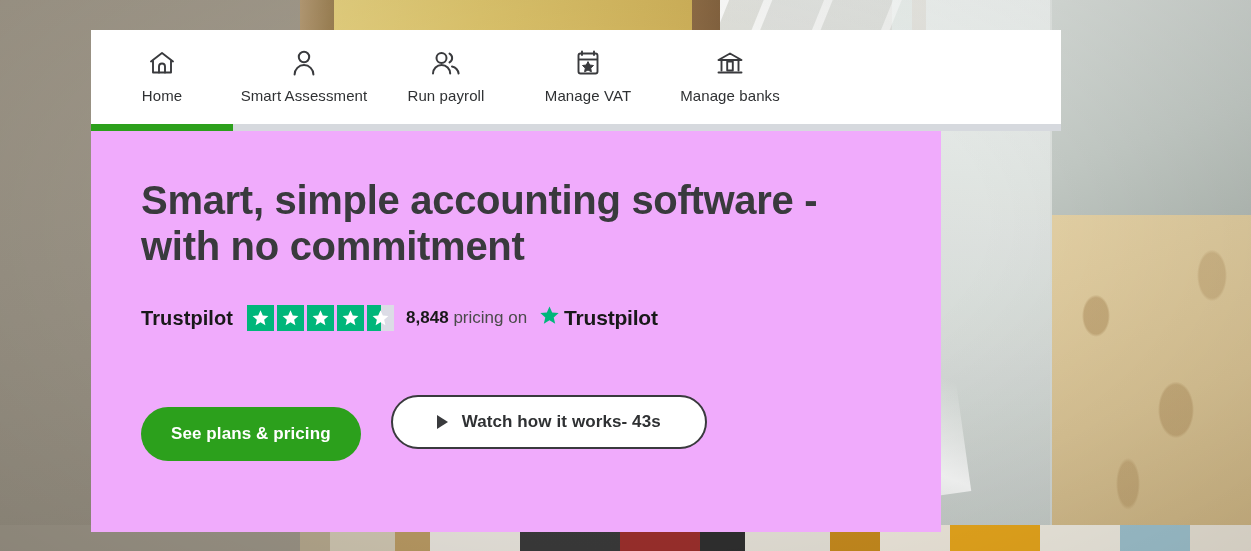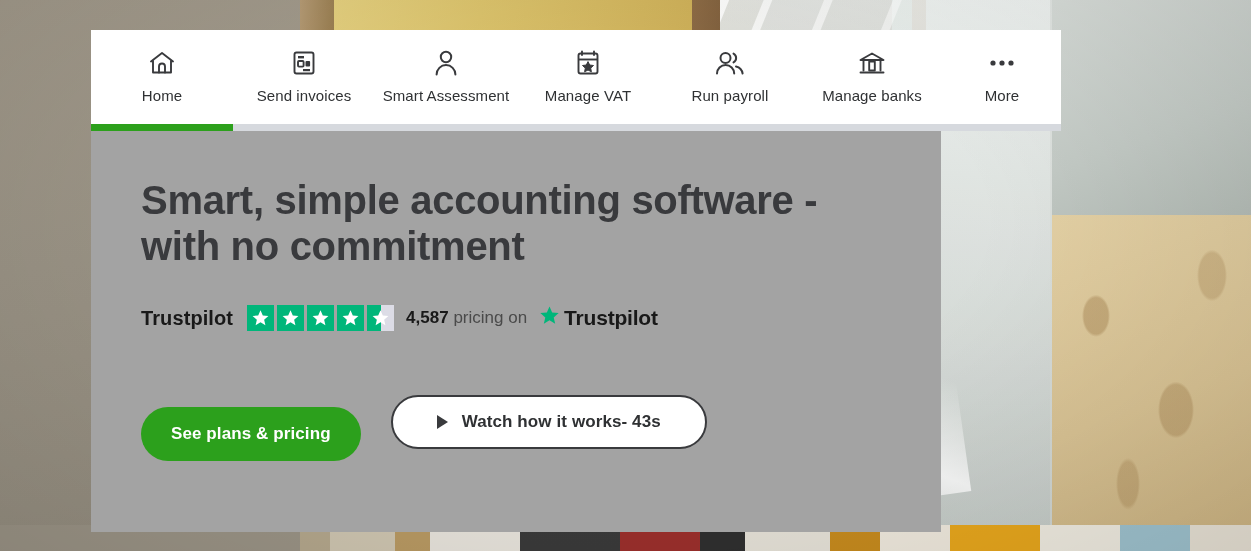--- a/index.html
+++ b/index.html
@@ -222,21 +222,21 @@
     height: 100%;
     width: 142px;
     background: #2ca01c;
   }
 
   
   .content-panel {
     position: absolute;
     left: 91px; top: 131px;
     width: 850px; height: 401px;
-    background: #a3a3a3;
+    background: #f0abfc;
   }
   .hero-inner {
     padding: 46px 0 0 50px;
   }
   .hero-title {
     margin: 0;
     width: 760px;
     font-size: 40px;
     line-height: 46px;
     font-weight: 700;
@@ -389,91 +389,69 @@
         <span class="nav-icon">
           <svg width="28" height="26" viewBox="0 0 28 26" fill="none" stroke="#393a3d" stroke-width="1.9" stroke-linejoin="round" stroke-linecap="round">
             <path d="M3 11.5 L14 3 L25 11.5"></path>
             <path d="M5 11 V22.5 H23 V11"></path>
             <path d="M11 22.5 V16.5 a3 3 0 0 1 6 0 V22.5"></path>
           </svg>
         </span>
         <span class="nav-label">Home</span>
       </div>
 
-      <div class="nav-item w-invoices">
-        <span class="nav-icon">
-          <svg width="26" height="26" viewBox="0 0 26 26" fill="none" stroke="#393a3d" stroke-width="1.9" stroke-linejoin="round">
-            <rect x="3.5" y="2.5" width="19" height="21" rx="2"></rect>
-            <rect x="7" y="6" width="6" height="2.4" fill="#393a3d" stroke="none"></rect>
-            <rect x="7" y="11" width="5.6" height="5.6" rx="1"></rect>
-            <rect x="14.5" y="11" width="4.6" height="5.6" rx="1" fill="#393a3d" stroke="none"></rect>
-            <rect x="12" y="19" width="7" height="2.2" fill="#393a3d" stroke="none"></rect>
-          </svg>
-        </span>
-        <span class="nav-label">Send invoices</span>
-      </div>
 
       <div class="nav-item w-self">
         <span class="nav-icon">
           <svg width="26" height="28" viewBox="0 0 26 28" fill="none" stroke="#393a3d" stroke-width="2" stroke-linecap="round">
             <circle cx="13" cy="8" r="5.2"></circle>
             <path d="M3.6 25.5 a9.4 9.4 0 0 1 18.8 0"></path>
           </svg>
         </span>
         <span class="nav-label">Smart Assessment</span>
+      </div>
+
+      <div class="nav-item w-payroll">
+        <span class="nav-icon">
+          <svg width="32" height="26" viewBox="0 0 32 26" fill="none" stroke="#393a3d" stroke-width="2" stroke-linecap="round">
+            <circle cx="11.5" cy="8" r="5"></circle>
+            <path d="M3 23.5 a8.6 8.6 0 0 1 17.2 0"></path>
+            <path d="M19.5 3.6 a5 5 0 0 1 0 8.8"></path>
+            <path d="M22 16.4 a8.6 8.6 0 0 1 6.6 7.1"></path>
+          </svg>
+        </span>
+        <span class="nav-label">Run payroll</span>
       </div>
 
       <div class="nav-item w-vat">
         <span class="nav-icon">
           <svg width="26" height="28" viewBox="0 0 26 28" fill="none" stroke="#393a3d" stroke-width="1.9" stroke-linejoin="round">
             <path d="M7 2.5 V6" stroke-linecap="round"></path>
             <path d="M19 2.5 V6" stroke-linecap="round"></path>
             <rect x="3.5" y="4.5" width="19" height="20" rx="2"></rect>
             <path d="M3.5 10.5 H22.5"></path>
             <path d="M13 12.6 l1.7 3.4 3.8.5 -2.8 2.6 .7 3.7 -3.4-1.8 -3.4 1.8 .7-3.7 -2.8-2.6 3.8-.5z" fill="#393a3d" stroke="#393a3d" stroke-width="1"></path>
           </svg>
         </span>
         <span class="nav-label">Manage VAT</span>
       </div>
 
-      <div class="nav-item w-payroll">
-        <span class="nav-icon">
-          <svg width="32" height="26" viewBox="0 0 32 26" fill="none" stroke="#393a3d" stroke-width="2" stroke-linecap="round">
-            <circle cx="11.5" cy="8" r="5"></circle>
-            <path d="M3 23.5 a8.6 8.6 0 0 1 17.2 0"></path>
-            <path d="M19.5 3.6 a5 5 0 0 1 0 8.8"></path>
-            <path d="M22 16.4 a8.6 8.6 0 0 1 6.6 7.1"></path>
-          </svg>
-        </span>
-        <span class="nav-label">Run payroll</span>
-      </div>
-
       <div class="nav-item w-banks">
         <span class="nav-icon">
           <svg width="28" height="26" viewBox="0 0 28 26" fill="none" stroke="#393a3d" stroke-width="1.9" stroke-linejoin="round" stroke-linecap="round">
             <path d="M2.5 10 L14 3.5 L25.5 10 Z"></path>
             <path d="M5.5 11.5 V20.5"></path>
             <path d="M22.5 11.5 V20.5"></path>
             <rect x="11.2" y="11.5" width="5.6" height="9"></rect>
             <path d="M2.5 22.5 H25.5"></path>
           </svg>
         </span>
         <span class="nav-label">Manage banks</span>
       </div>
 
-      <div class="nav-item w-more">
-        <span class="nav-icon">
-          <svg width="28" height="12" viewBox="0 0 28 12" fill="#393a3d">
-            <circle cx="5" cy="6" r="2.6"></circle>
-            <circle cx="14" cy="6" r="2.6"></circle>
-            <circle cx="23" cy="6" r="2.6"></circle>
-          </svg>
-        </span>
-        <span class="nav-label">More</span>
-      </div>
 
     </div>
   </nav>
 
   <div class="nav-progress">
     <div class="fill"></div>
   </div>
 
   <main class="content-panel">
     <div class="hero-inner">
@@ -506,21 +484,21 @@
           </span>
           <span class="star-box half">
             <span class="half-fill"></span>
             <svg class="star-glyph" viewBox="0 0 24 24" fill="#ffffff">
                 <path d="M12 1.6 l2.9 6.6 7.1.6 -5.4 4.7 1.6 7 -6.2-3.8 -6.2 3.8 1.6-7 -5.4-4.7 7.1-.6z"></path>
               </svg>
           </span>
         </span>
 
         <span class="trust-reviews">
-          <b>4,587</b>
+          <b>8,848</b>
           <span>pricing on</span>
         </span>
 
         <span class="trust-logo">
           <span class="tp-star">
             <svg width="23" height="22" viewBox="0 0 24 24" fill="#00b67a">
                 <path d="M12 1.6 l2.9 6.6 7.1.6 -5.4 4.7 1.6 7 -6.2-3.8 -6.2 3.8 1.6-7 -5.4-4.7 7.1-.6z"></path>
               </svg>
           </span>
           <span class="tp-name">Trustpilot</span>

